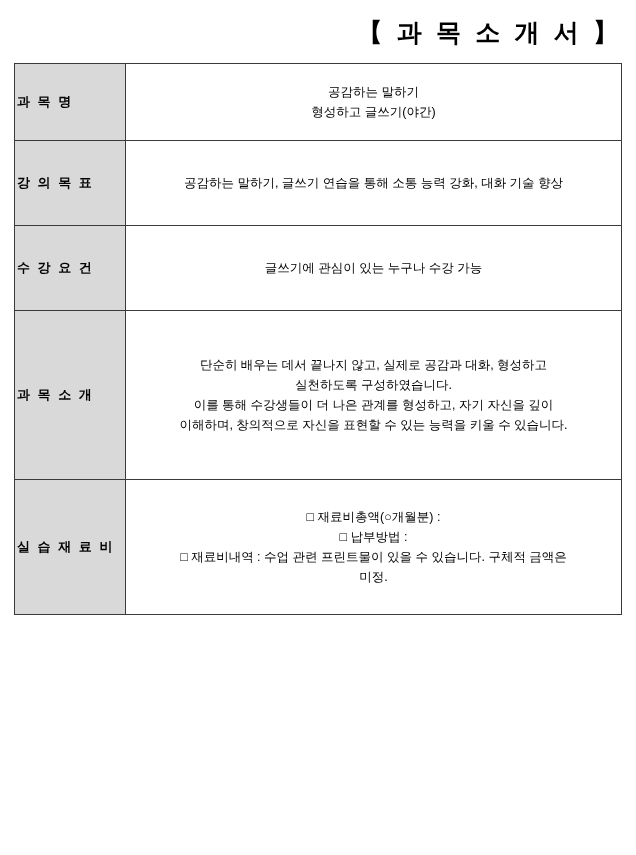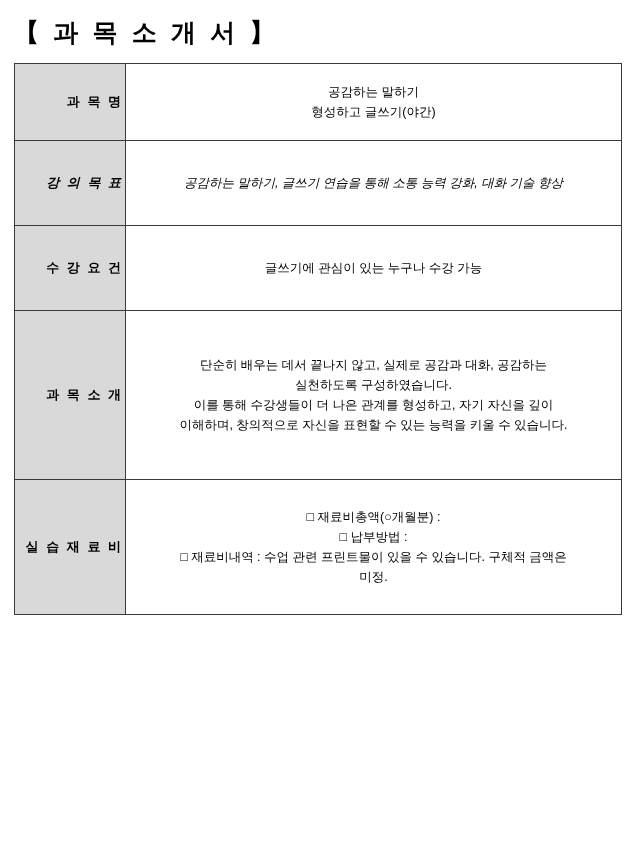--- a/index.html
+++ b/index.html
@@ -15,58 +15,58 @@
     overflow: hidden;
   }
   .page {
     width: 636px;
     height: 855px;
     position: relative;
     box-sizing: border-box;
     padding: 0 14px;
   }
   .doc-title {
-    text-align: left;
+    text-align: right;
     font-size: 25px;
     font-weight: bold;
     letter-spacing: 4px;
     margin: 16px 0 14px 0;
     font-family: "Liberation Serif", serif;
   }
   table.sheet {
     width: 100%;
     border-collapse: collapse;
     table-layout: fixed;
   }
   table.sheet td {
     border: 1px solid #3a3a3a;
     vertical-align: middle;
   }
   td.label {
     width: 106px;
     background: #d9d9d9;
-    text-align: right;
+    text-align: left;
     font-size: 13px;
     font-weight: bold;
     letter-spacing: 2px;
     padding: 14px 2px;
     line-height: 1.45;
   }
   td.value {
     text-align: center;
     font-size: 12.5px;
     padding: 8px 18px;
     line-height: 1.6;
   }
   .line {
     display: block;
   }
   .r-subject td { height: 48px; }
   .r-time td { height: 42px; }
-  .r-goal td { height: 56px; font-style: italic; }
+  .r-goal td { height: 56px; }
   .r-require td { height: 56px; }
   .r-cert td { height: 56px; }
   .r-career td { height: 66px; }
   .r-intro td { height: 140px; }
   .r-material td { height: 106px; }
   .r-prepare td { height: 68px; }
   .mat-line { display:block; }
 </style>
 </head>
 <body>
@@ -99,21 +99,21 @@
         <td class="value">
           <span class="line">글쓰기에 관심이 있는 누구나 수강 가능</span>
         </td>
       </tr>
 
 
 
       <tr class="r-intro">
         <td class="label">과 목 소 개</td>
         <td class="value">
-          <span class="line">단순히 배우는 데서 끝나지 않고, 실제로 공감과 대화, 공감하는</span>
+          <span class="line">단순히 배우는 데서 끝나지 않고, 실제로 공감과 대화, 형성하고</span>
           <span class="line">실천하도록 구성하였습니다.</span>
           <span class="line">이를 통해 수강생들이 더 나은 관계를 형성하고, 자기 자신을 깊이</span>
           <span class="line">이해하며, 창의적으로 자신을 표현할 수 있는 능력을 키울 수 있습니다.</span>
         </td>
       </tr>
 
       <tr class="r-material">
         <td class="label">실 습 재 료 비</td>
         <td class="value">
           <span class="mat-line">□  재료비총액(○개월분) :</span>

